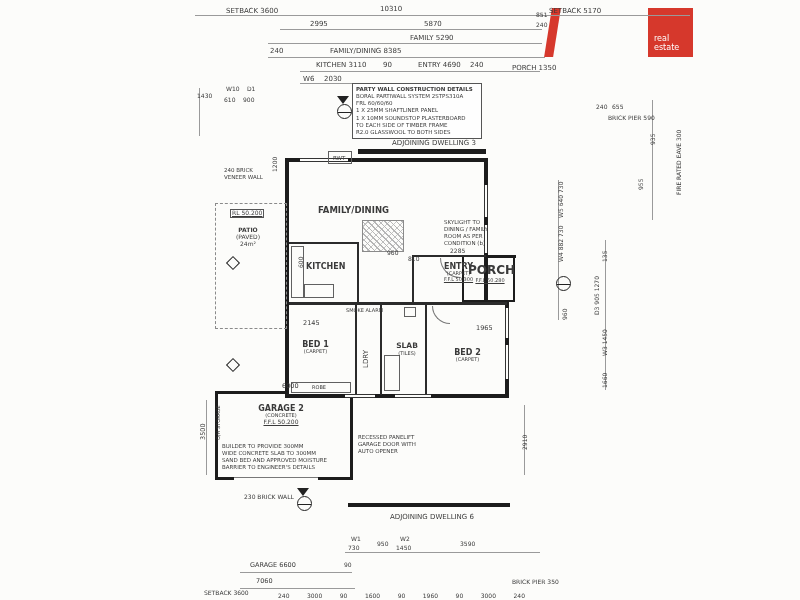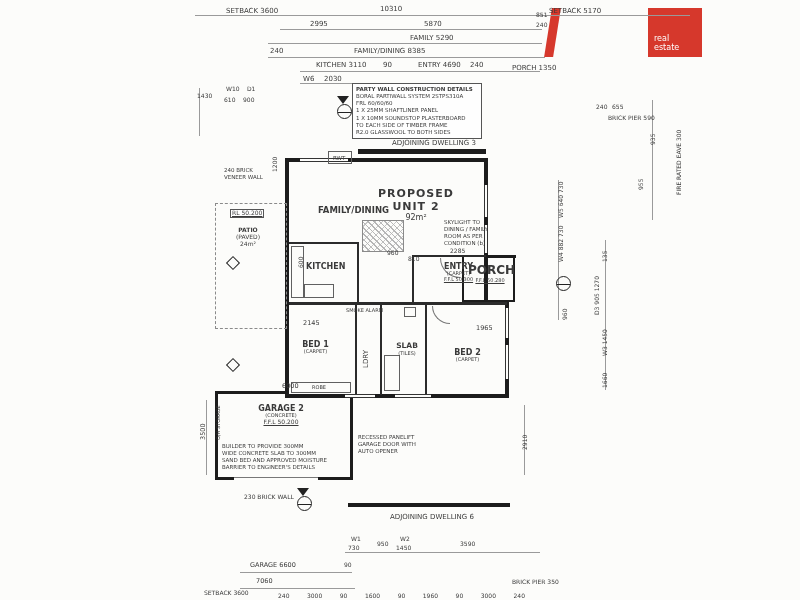--- a/index.html
+++ b/index.html
@@ -33,21 +33,21 @@
   .arc{position:absolute;border-left:1px solid #777;border-bottom:1px solid #777;
        border-bottom-left-radius:100% 100%;box-sizing:border-box;}
   
   .logo-dark{position:absolute;left:554px;top:8px;width:94px;height:49px;background:#4a4b54;
              color:#fff;padding:8px 0 0 12px;box-sizing:border-box;}
   .logo-dark .l1{font-size:13px;font-weight:bold;line-height:1.1;}
   .logo-dark .l2{font-size:13px;font-weight:bold;line-height:1.2;}
   .logo-amp{color:#e2493b;}
   .logo-skew{position:absolute;left:548px;top:8px;width:9px;height:49px;background:#d6382c;
              transform:skewX(-9deg);}
-  .logo-red{position:absolute;left:648px;top:8px;width:54px;height:49px;background:#d6382c;
+  .logo-red{position:absolute;left:648px;top:8px;width:45px;height:49px;background:#d6382c;
             color:#fff;font-size:8px;line-height:1.15;padding:26px 0 0 6px;box-sizing:border-box;}
 </style>
 </head>
 <body>
 
 <div id="canvas">
 
   <div class="logo-skew"></div>
   <div class="logo-red">
     <div>real</div>
@@ -130,21 +130,21 @@
   <div class="mdia" style="left:228px;top:258px"></div>
   <div class="mdia" style="left:228px;top:360px"></div>
 
   <div class="lbl" style="left:226px;top:7px">SETBACK 3600</div>
   <div class="lbl" style="left:380px;top:5px">10310</div>
   <div class="lbl" style="left:549px;top:7px">SETBACK 5170</div>
   <div class="lbl" style="left:310px;top:20px">2995</div>
   <div class="lbl" style="left:424px;top:20px">5870</div>
   <div class="lbl" style="left:410px;top:34px">FAMILY 5290</div>
   <div class="lbl" style="left:270px;top:47px">240</div>
-  <div class="lbl" style="left:354px;top:47px">FAMILY/DINING 8385</div>
+  <div class="lbl" style="left:330px;top:47px">FAMILY/DINING 8385</div>
   <div class="lbl" style="left:316px;top:61px">KITCHEN 3110</div>
   <div class="lbl" style="left:383px;top:61px">90</div>
   <div class="lbl" style="left:418px;top:61px">ENTRY 4690</div>
   <div class="lbl" style="left:470px;top:61px">240</div>
   <div class="lbl" style="left:512px;top:64px">PORCH 1350</div>
   <div class="lbl" style="left:303px;top:75px">W6</div>
   <div class="lbl" style="left:324px;top:75px">2030</div>
   <div class="lbl s6" style="left:536px;top:12px">851</div>
   <div class="lbl s6" style="left:536px;top:22px">240</div>
 
@@ -194,25 +194,20 @@
   <div class="notebox" style="left:352px;top:83px;width:122px">
     <div class="b">PARTY WALL CONSTRUCTION DETAILS</div>
     <div>BORAL PARTIWALL SYSTEM 2STPS310A</div>
     <div>FRL 60/60/60</div>
     <div>1 X 25MM SHAFTLINER PANEL</div>
     <div>1 X 10MM SOUNDSTOP PLASTERBOARD</div>
     <div>TO EACH SIDE OF TIMBER FRAME</div>
     <div>R2.0 GLASSWOOL TO BOTH SIDES</div>
   </div>
 
-  <div class="lbl c" style="left:370px;top:188px;width:92px">
-    <div class="b" style="font-size:11px;letter-spacing:1px">PROPOSED</div>
-    <div class="b" style="font-size:11px;letter-spacing:1px">UNIT 2</div>
-    <div style="font-size:8px">92m²</div>
-  </div>
 
   <div class="lbl b" style="left:318px;top:206px;font-size:8.5px">FAMILY/DINING</div>
 
   <div class="notetxt s45" style="left:444px;top:219px">
     <div>SKYLIGHT TO</div>
     <div>DINING / FAMILY</div>
     <div>ROOM AS PER</div>
     <div>CONDITION (b)</div>
   </div>
   <div class="lbl s6" style="left:450px;top:248px">2285</div>

